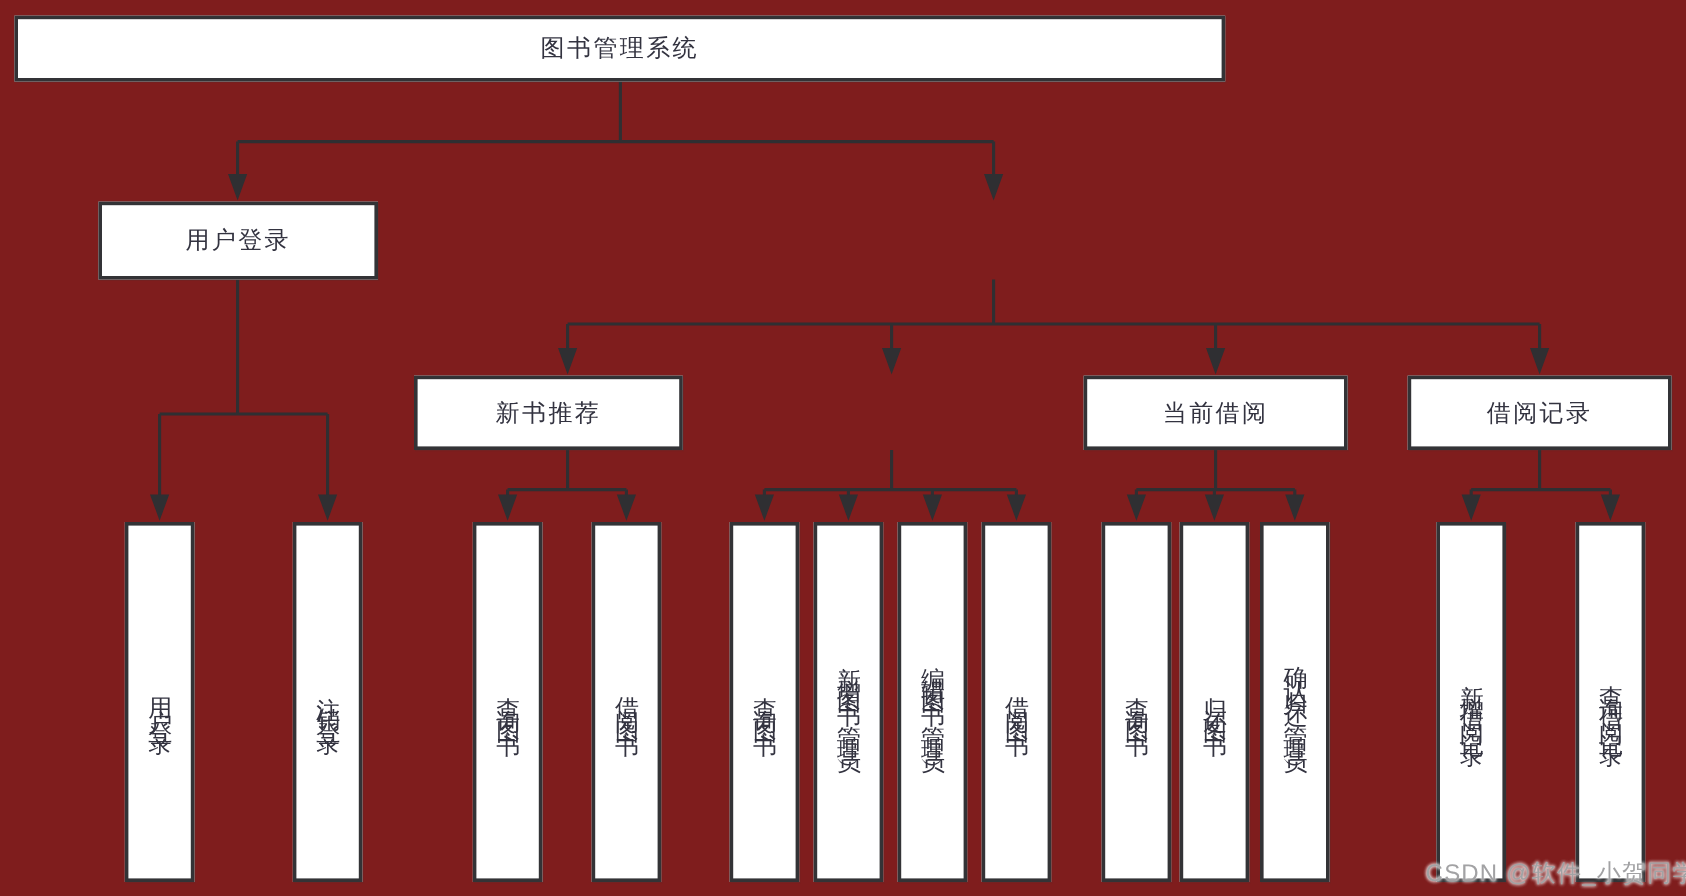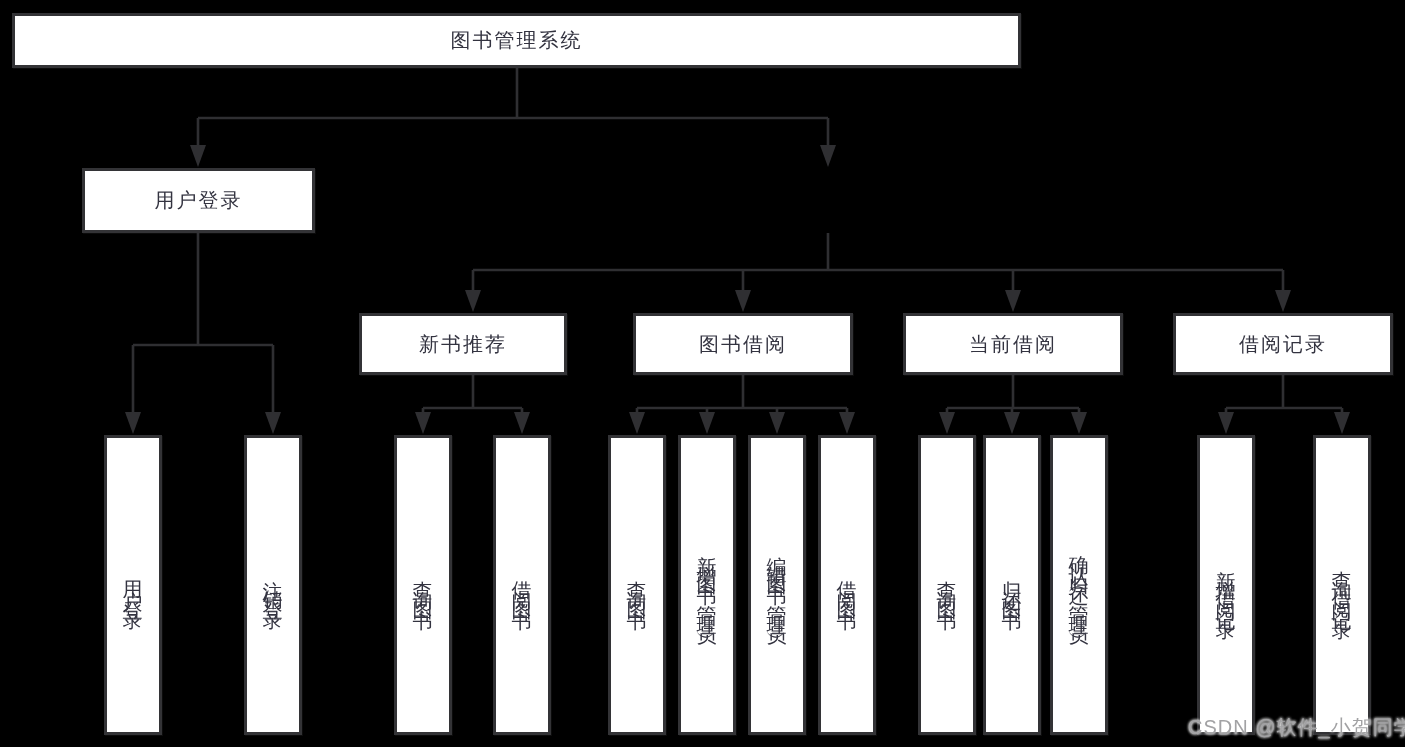--- a/index.html
+++ b/index.html
@@ -1,19 +1,19 @@
 <!DOCTYPE html>
 <html><head>
 <meta charset="utf-8">
 <style>
   html,body{margin:0;padding:0;background:#ffffff;}
   .stage{
     position:relative;
     width:1405px;height:747px;
-    background:#000000;
+    background:#7f1d1d;
     font-family:"Liberation Sans","DejaVu Sans",sans-serif;
     overflow:hidden;
   }
   svg.wires{position:absolute;left:0;top:0;z-index:0;}
   .node{
     position:absolute;
     box-sizing:border-box;
     background:#ffffff;
     border:3px solid #333336;
     color:#333340;
@@ -94,22 +94,21 @@
 
       <path d="M1218 412 L1234 412 L1226 434 Z"></path>
       <path d="M1334 412 L1350 412 L1342 434 Z"></path>
     </g>
   </svg>
 
   <div class="node h" style="left:12px;top:13px;width:1009px;height:55px">图书管理系统</div>
 
   <div class="node h" style="left:82px;top:168px;width:233px;height:65px">用户登录</div>
 
-  <div class="node h" style="left:359px;top:313px;width:208px;height:62px">新书推荐</div>
-  <div class="node h" style="left:633px;top:313px;width:220px;height:62px">图书借阅</div>
+  <div class="node h" style="left:345px;top:313px;width:224px;height:62px">新书推荐</div>
   <div class="node h" style="left:903px;top:313px;width:220px;height:62px">当前借阅</div>
   <div class="node h" style="left:1173px;top:313px;width:220px;height:62px">借阅记录</div>
 
   <div class="node v" style="left:104px;top:435px;width:58px;height:300px">用户登录</div>
   <div class="node v" style="left:244px;top:435px;width:58px;height:300px">注销登录</div>
 
   <div class="node v" style="left:394px;top:435px;width:58px;height:300px">查询图书</div>
   <div class="node v" style="left:493px;top:435px;width:58px;height:300px">借阅图书</div>
 
   <div class="node v" style="left:608px;top:435px;width:58px;height:300px">查询图书</div>

